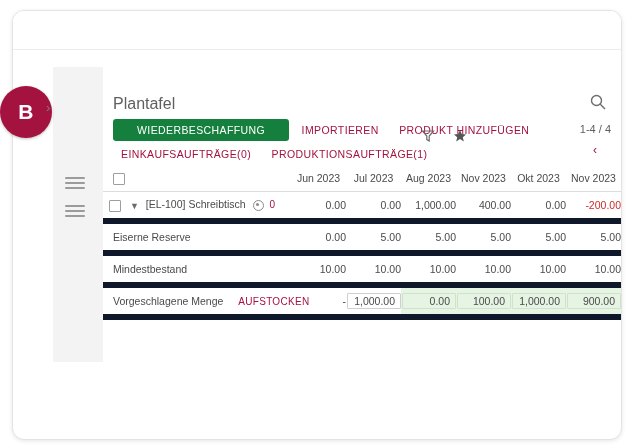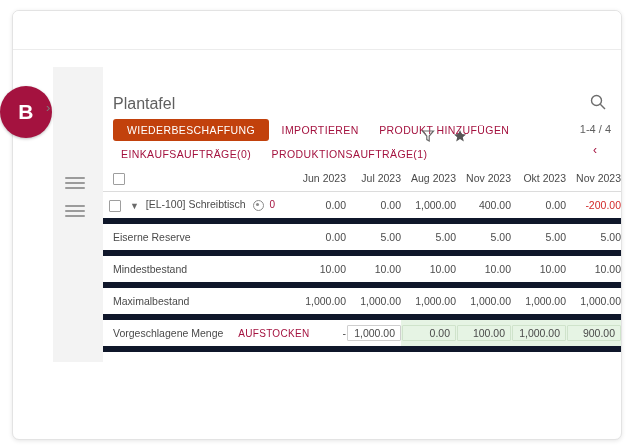--- a/index.html
+++ b/index.html
@@ -24,21 +24,21 @@
 
   
   .frame {
     position: absolute;
     left: 12px;
     top: 10px;
     width: 608px;
     height: 428px;
     background: #ffffff;
     border: 1px solid #e3e3e3;
-    border-radius: 7px;
+    border-radius: 12px;
     box-shadow: 0 1px 4px rgba(0,0,0,0.10);
     overflow: hidden;
   }
   .frame-topbar {
     position: absolute;
     left: 0; top: 0;
     width: 100%;
     height: 38px;
     background: #ffffff;
     border-bottom: 1px solid #ececec;
@@ -140,24 +140,24 @@
     font-size: 10.5px;
     letter-spacing: 0.4px;
     color: #a4123f;
     background: transparent;
     border: none;
     padding: 5px 8px;
     cursor: pointer;
     font-family: "Liberation Sans", sans-serif;
   }
   .btn.primary {
-    background: #c2410c;
+    background: #15803d;
     color: #ffffff;
     border-radius: 3px;
-    padding: 5px 14px;
+    padding: 5px 24px;
   }
   .toolbar-row2 {
     margin-top: 2px;
   }
 
   .filter-icons {
     position: absolute;
     left: 368px;
     top: 62px;
     display: flex;
@@ -205,21 +205,21 @@
     height: 26px;
     vertical-align: middle;
   }
   col.c-label { width: 188px; }
   col.c-val { width: 55px; }
 
   thead th {
     font-weight: normal;
     font-size: 10.5px;
     color: #4a4a4a;
-    text-align: right;
+    text-align: center;
     padding-right: 8px;
     border-bottom: 1px solid #dcdcdc;
     height: 28px;
   }
   thead th.label-head {
     text-align: left;
     padding-left: 10px;
   }
 
   tbody td {
@@ -426,29 +426,20 @@
             <tr>
               <td class="label">Mindestbestand</td>
               <td>10.00</td>
               <td>10.00</td>
               <td>10.00</td>
               <td>10.00</td>
               <td>10.00</td>
               <td>10.00</td>
             </tr>
 
-            <tr>
-              <td class="label">Maximalbestand</td>
-              <td>1,000.00</td>
-              <td>1,000.00</td>
-              <td>1,000.00</td>
-              <td>1,000.00</td>
-              <td>1,000.00</td>
-              <td>1,000.00</td>
-            </tr>
 
 
             <tr>
               <td class="label">
                 <span>Vorgeschlagene Menge</span>
                 <span class="aufstocken">AUFSTOCKEN</span>
               </td>
               <td>-</td>
               <td><span class="boxed">1,000.00</span></td>
               <td class="greencell"><span class="boxed green">0.00</span></td>

